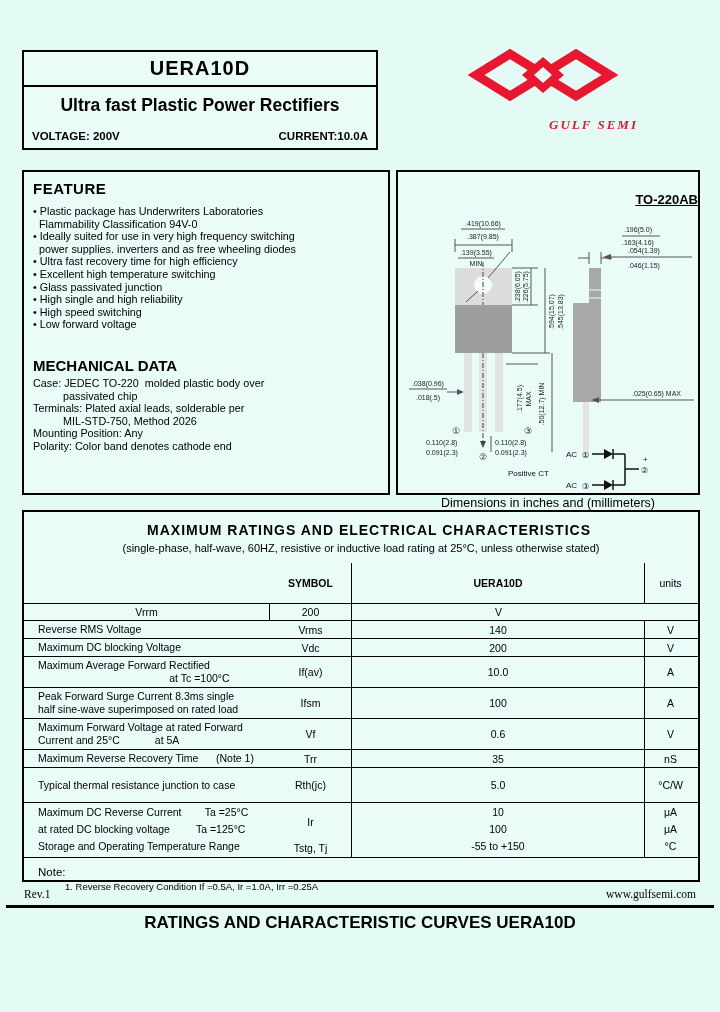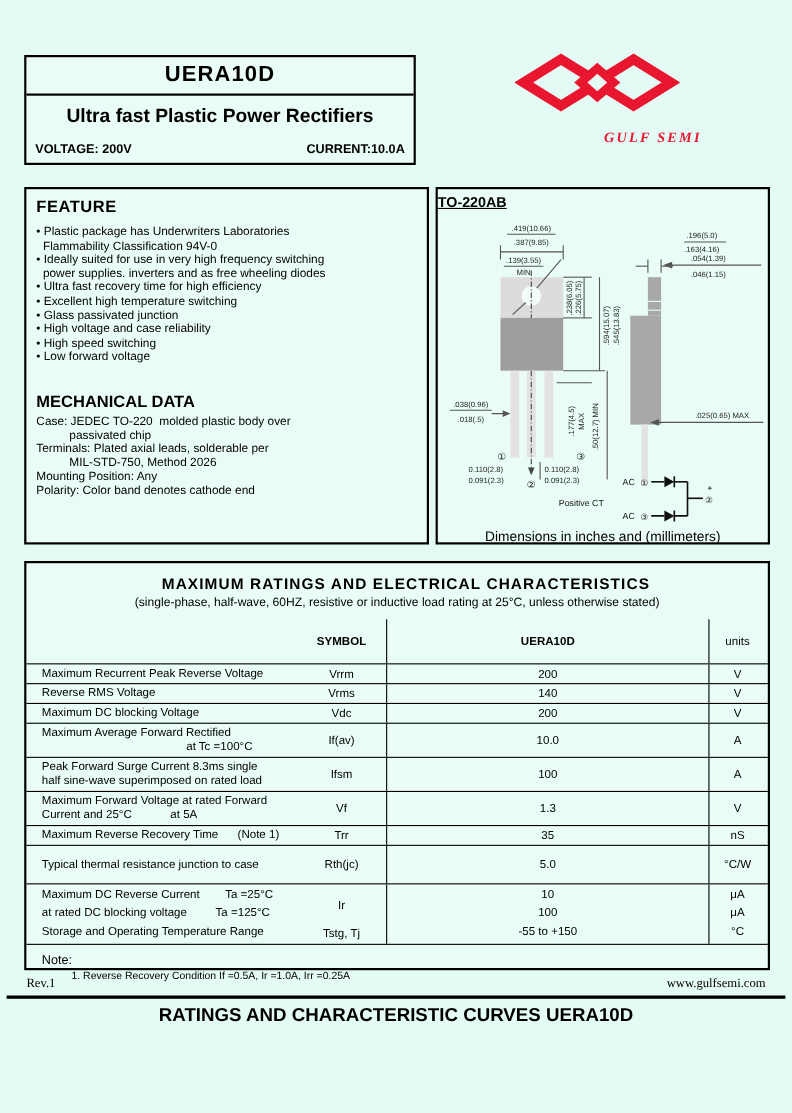--- a/index.html
+++ b/index.html
@@ -10,21 +10,21 @@
   .hdr-part{height:33px;border-bottom:2px solid #000;display:flex;align-items:center;justify-content:center;font-size:20px;font-weight:bold;letter-spacing:1px;}
   .hdr-sub{height:37px;display:flex;align-items:center;justify-content:center;font-size:17.5px;font-weight:bold;}
   .hdr-vc{height:24px;display:flex;align-items:center;justify-content:space-between;padding:0 8px;font-size:11.5px;font-weight:bold;}
   
   .feat{padding:8px 8px 12px 9px;}
   .feat h2{margin:0 0 8px 0;font-size:15px;letter-spacing:.5px;}
   .feat .li{font-size:10.8px;line-height:12.6px;white-space:pre-wrap;}
   .mech-h{margin:26px 0 3px 0;font-size:15px;font-weight:bold;}
   .mech .li{font-size:10.8px;line-height:12.6px;white-space:pre-wrap;}
   
-  .pkg-title{height:20px;text-align:left;font-size:13px;font-weight:bold;text-decoration:underline;padding-top:4px;}
+  .pkg-title{height:20px;text-align:right;font-size:13px;font-weight:bold;text-decoration:underline;padding-top:20px;}
   .pkg-cap{height:20px;text-align:center;font-size:12.5px;}
   svg text{font-family:"Liberation Sans",sans-serif;font-size:7px;fill:#222;}
   svg .pin{font-size:9px;fill:#111;}
   svg .ckt{font-size:8px;fill:#111;}
   .dimline{stroke:#555;stroke-width:1;fill:none;}
   
   .rt-title{padding-top:10px;text-align:center;font-size:14px;font-weight:bold;letter-spacing:1px;padding-left:16px;}
   .rt-sub{padding-top:4px;text-align:center;font-size:11px;}
   .tbl{margin-top:9px;font-size:10.5px;}
   .hrow,.trow{display:grid;grid-template-columns:246px 82px 293px 51px;border-bottom:1px solid #000;}
@@ -75,21 +75,21 @@
 <div class="abs box feat" style="left:22px;top:170px;width:368px;height:325px;">
   <h2>FEATURE</h2>
   <div>
     <div class="li">• Plastic package has Underwriters Laboratories
   Flammability Classification 94V-0</div>
     <div class="li">• Ideally suited for use in very high frequency switching
   power supplies. inverters and as free wheeling diodes</div>
     <div class="li">• Ultra fast recovery time for high efficiency</div>
     <div class="li">• Excellent high temperature switching</div>
     <div class="li">• Glass passivated junction</div>
-    <div class="li">• High voltage and case reliability</div>
+    <div class="li">• High single and high reliability</div>
     <div class="li">• High speed switching</div>
     <div class="li">• Low forward voltage</div>
   </div>
   <div class="mech-h">MECHANICAL DATA</div>
   <div class="mech">
     <div class="li">Case: JEDEC TO-220  molded plastic body over</div>
     <div class="li">          passivated chip</div>
     <div class="li">Terminals: Plated axial leads, solderable per</div>
     <div class="li">          MIL-STD-750, Method 2026</div>
     <div class="li">Mounting Position: Any</div>
@@ -205,21 +205,20 @@
   <div class="rt-title">MAXIMUM  RATINGS  AND  ELECTRICAL  CHARACTERISTICS</div>
   <div class="rt-sub">(single-phase, half-wave, 60HZ, resistive or inductive load rating at 25°C, unless otherwise stated)</div>
   <div class="tbl">
     <div class="hrow">
       <div class="cell"></div>
       <div class="cell c-sym">SYMBOL</div>
       <div class="cell c-val">UERA10D</div>
       <div class="cell units">units</div>
     </div>
     <div class="trow r1">
-      <div class="c-param">Maximum Recurrent Peak Reverse Voltage</div>
       <div class="c-sym">Vrrm</div>
       <div class="c-val">200</div>
       <div class="c-unit">V</div>
     </div>
     <div class="trow r1">
       <div class="c-param">Reverse RMS Voltage</div>
       <div class="c-sym">Vrms</div>
       <div class="c-val">140</div>
       <div class="c-unit">V</div>
     </div>
@@ -240,21 +239,21 @@
       <div class="c-param">Peak Forward Surge Current 8.3ms single
 half sine-wave superimposed on rated load</div>
       <div class="c-sym">Ifsm</div>
       <div class="c-val">100</div>
       <div class="c-unit">A</div>
     </div>
     <div class="trow r2">
       <div class="c-param">Maximum Forward Voltage at rated Forward
 Current and 25°C            at 5A</div>
       <div class="c-sym">Vf</div>
-      <div class="c-val">1.3</div>
+      <div class="c-val">0.6</div>
       <div class="c-unit">V</div>
     </div>
     <div class="trow r1">
       <div class="c-param">Maximum Reverse Recovery Time      (Note 1)</div>
       <div class="c-sym">Trr</div>
       <div class="c-val">35</div>
       <div class="c-unit">nS</div>
     </div>
     <div class="trow rth">
       <div class="c-param">Typical thermal resistance junction to case</div>

